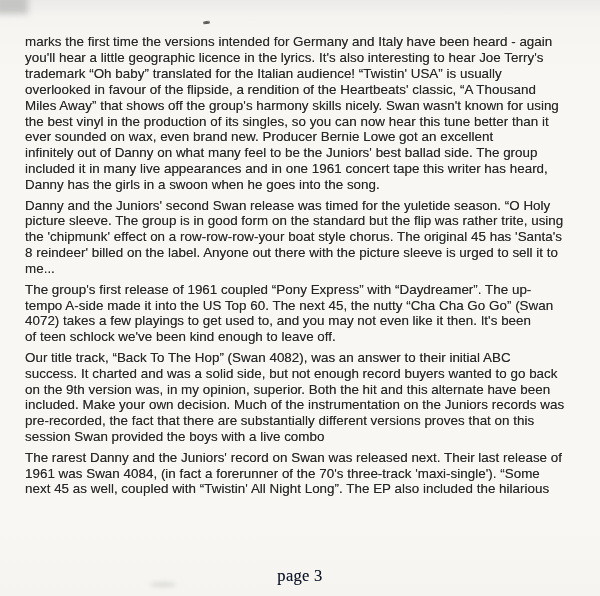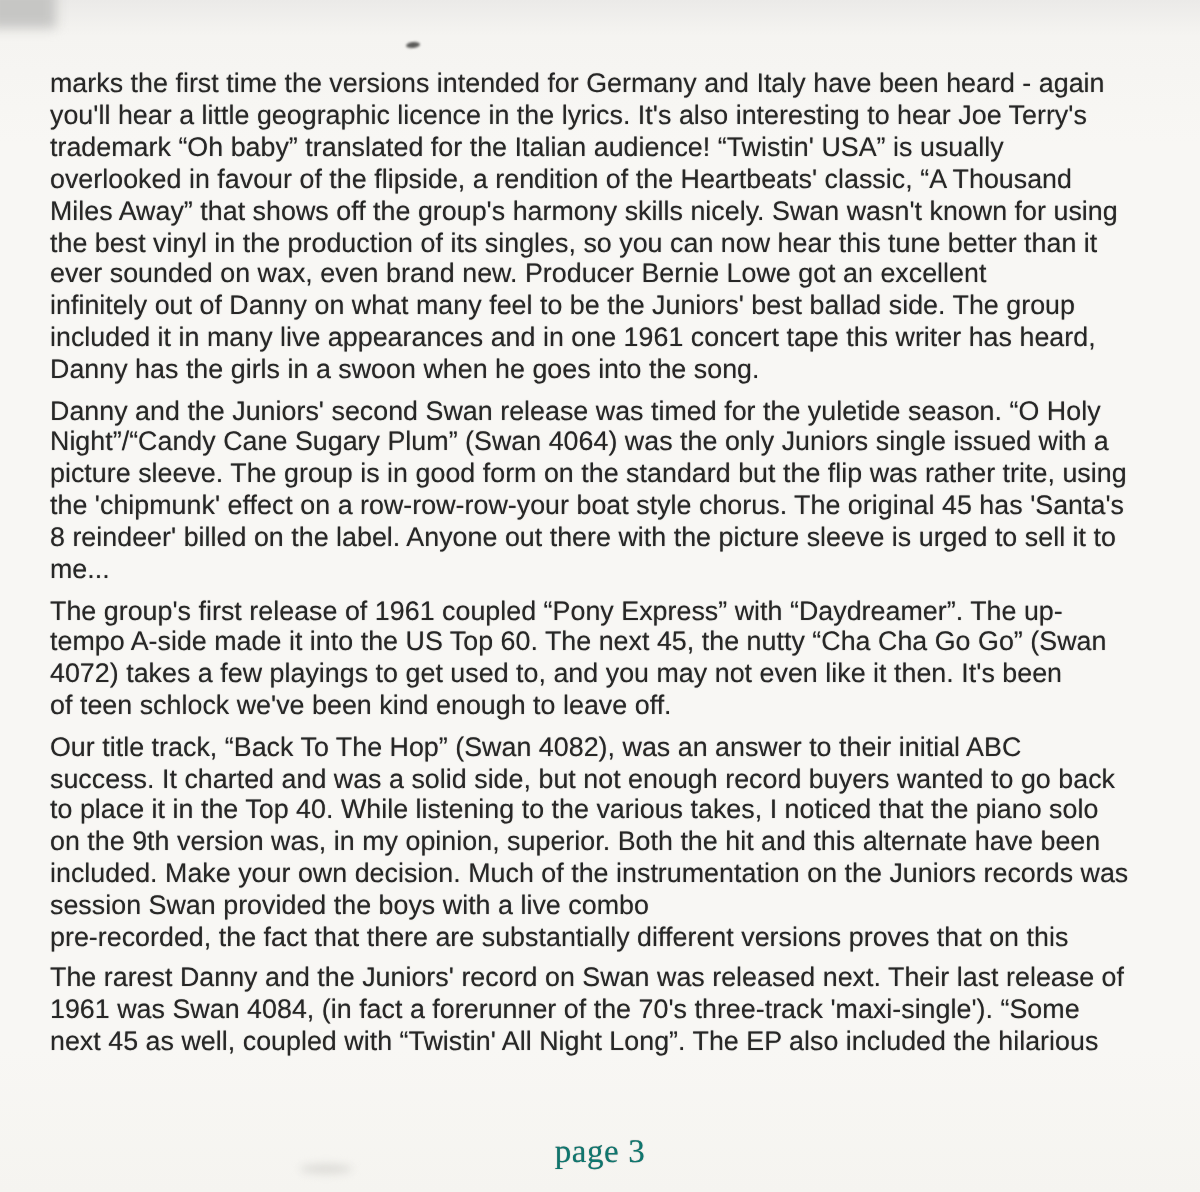--- a/index.html
+++ b/index.html
@@ -60,21 +60,21 @@
   .line { white-space: pre; }
   .footer {
     position: absolute;
     left: 0;
     top: 566px;
     width: 100%;
     text-align: center;
     font-family: "Liberation Serif", serif;
     font-size: 16.5px;
     letter-spacing: 0.3px;
-    color: #0f766e;
+    color: #0f172a;
     text-shadow: 0 0 0.5px rgba(55,55,55,0.55);
   }
 </style>
 </head>
 <body>
 
 <div class="scan">
   <div class="corner-shadow"></div>
   <div class="speck"></div>
   <div class="smudge"></div>
@@ -86,40 +86,38 @@
         <div class="line">overlooked in favour of the flipside, a rendition of the Heartbeats' classic, “A Thousand</div>
         <div class="line">Miles Away” that shows off the group's harmony skills nicely. Swan wasn't known for using</div>
         <div class="line">the best vinyl in the production of its singles, so you can now hear this tune better than it</div>
         <div class="line">ever sounded on wax, even brand new. Producer Bernie Lowe got an excellent</div>
         <div class="line">infinitely out of Danny on what many feel to be the Juniors' best ballad side. The group</div>
         <div class="line">included it in many live appearances and in one 1961 concert tape this writer has heard,</div>
         <div class="line">Danny has the girls in a swoon when he goes into the song.</div>
       </div>
       <div class="para">
         <div class="line">Danny and the Juniors' second Swan release was timed for the yuletide season. “O Holy</div>
-        <div class="line">Night”/“Candy Cane Sugary Plum” (Swan 4064) was the only Juniors single issued with a</div>
         <div class="line">picture sleeve. The group is in good form on the standard but the flip was rather trite, using</div>
         <div class="line">the 'chipmunk' effect on a row-row-row-your boat style chorus. The original 45 has 'Santa's</div>
         <div class="line">8 reindeer' billed on the label. Anyone out there with the picture sleeve is urged to sell it to</div>
         <div class="line">me...</div>
       </div>
       <div class="para">
         <div class="line">The group's first release of 1961 coupled “Pony Express” with “Daydreamer”. The up-</div>
         <div class="line">tempo A-side made it into the US Top 60. The next 45, the nutty “Cha Cha Go Go” (Swan</div>
         <div class="line">4072) takes a few playings to get used to, and you may not even like it then. It's been</div>
         <div class="line">of teen schlock we've been kind enough to leave off.</div>
       </div>
       <div class="para">
         <div class="line">Our title track, “Back To The Hop” (Swan 4082), was an answer to their initial ABC</div>
         <div class="line">success. It charted and was a solid side, but not enough record buyers wanted to go back</div>
-        <div class="line">to place it in the Top 40. While listening to the various takes, I noticed that the piano solo</div>
         <div class="line">on the 9th version was, in my opinion, superior. Both the hit and this alternate have been</div>
         <div class="line">included. Make your own decision. Much of the instrumentation on the Juniors records was</div>
+        <div class="line">pre-recorded, the fact that there are substantially different versions proves that on this</div>
         <div class="line">session Swan provided the boys with a live combo</div>
-        <div class="line">pre-recorded, the fact that there are substantially different versions proves that on this</div>
       </div>
       <div class="para">
         <div class="line">The rarest Danny and the Juniors' record on Swan was released next. Their last release of</div>
         <div class="line">1961 was Swan 4084, (in fact a forerunner of the 70's three-track 'maxi-single'). “Some</div>
         <div class="line">next 45 as well, coupled with “Twistin' All Night Long”. The EP also included the hilarious</div>
       </div>
     </div>
   <div class="footer">page 3</div>
 </div>
 

